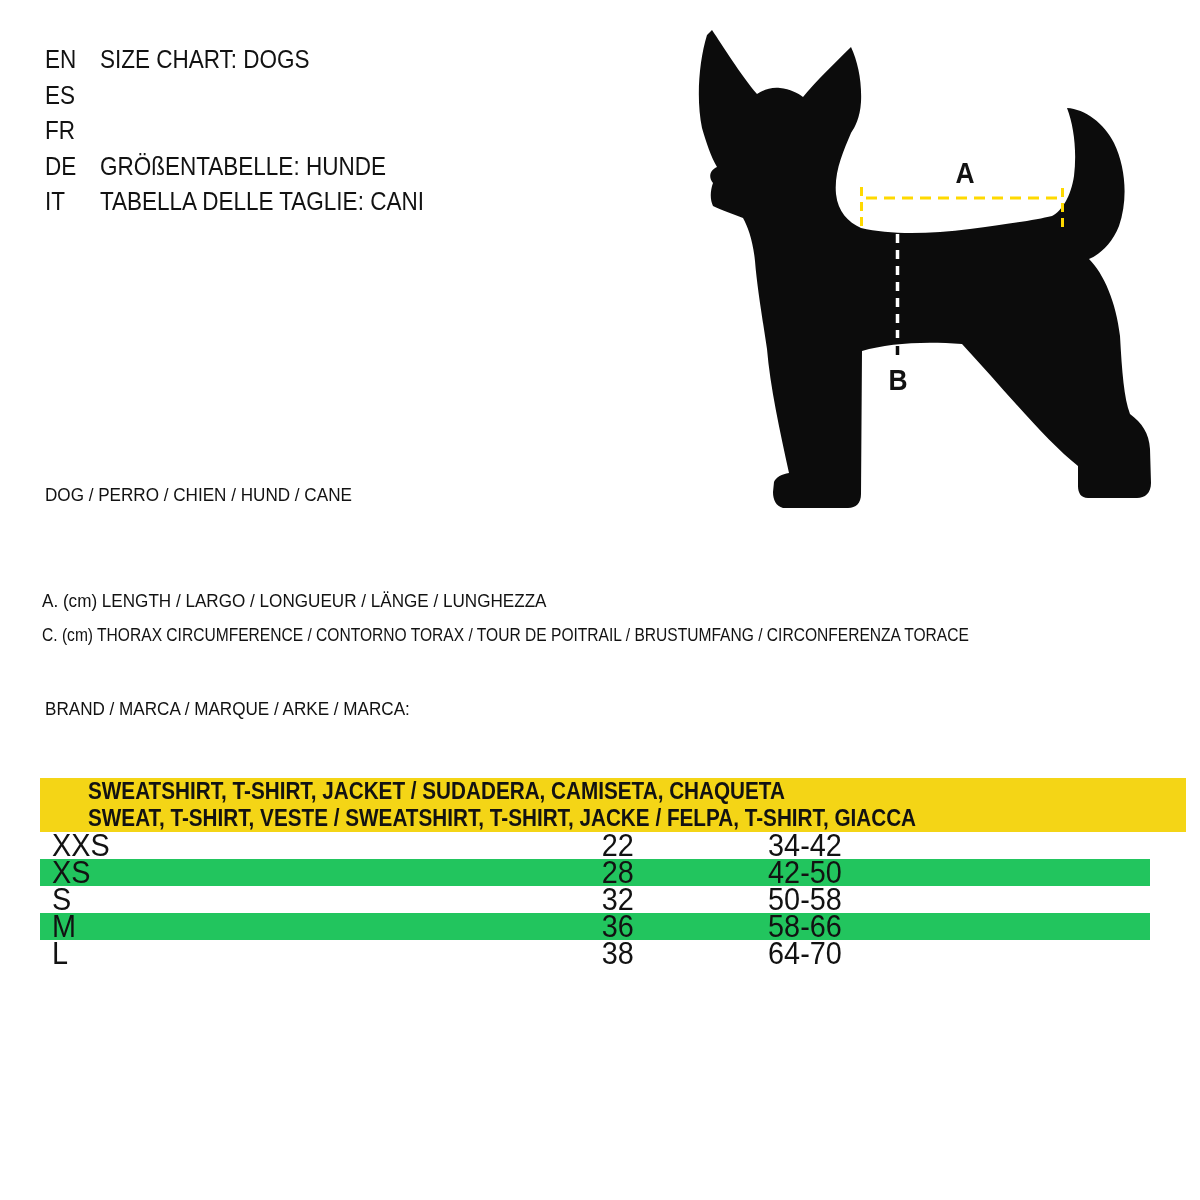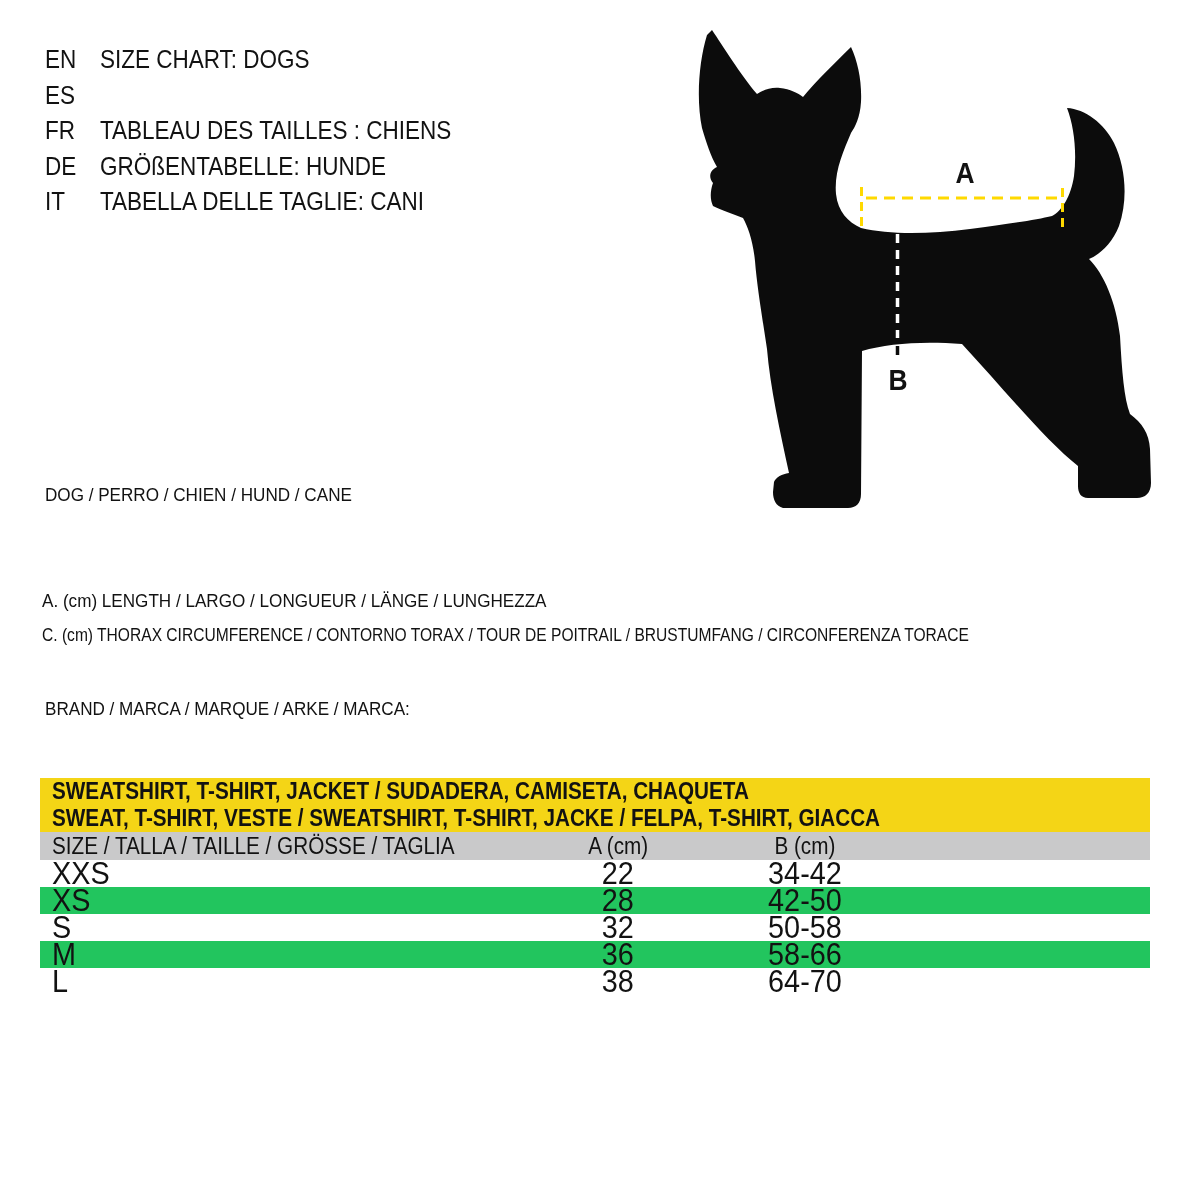--- a/index.html
+++ b/index.html
@@ -25,21 +25,21 @@
   
   .lang-row { position: absolute; left: 45px; width: 640px; height: 30px; line-height: 30px; font-size: 25px; }
   .lang-code { position: absolute; left: 0; top: 0; height: 30px; }
   .lang-label { position: absolute; left: 55px; top: 0; height: 30px; }
 
   
   .text-line { position: absolute; height: 26px; line-height: 26px; font-size: 19px; }
 
   
   .size-table { position: absolute; left: 40px; top: 778px; width: 1110px; }
-  .banner { width: 100%; height: 54px; background: #f4d516; }
+  .banner { width: 100%; height: 54px; background: #f4d516; padding-left: 36px; }
   .banner-line { height: 27px; line-height: 27px; padding-left: 12px; font-size: 23px; font-weight: bold; }
   .thead { position: relative; width: 100%; height: 28px; line-height: 28px; background: #c9c9ca; font-size: 23px; }
   .trow { position: relative; width: 100%; height: 27px; line-height: 27px; font-size: 32px; }
   .trow.alt { background: #22c55e; }
   .cell-size { position: absolute; left: 12px; top: 0; }
   .cell-a { position: absolute; left: 478px; width: 200px; top: 0; text-align: center; }
   .cell-b { position: absolute; left: 665px; width: 200px; top: 0; text-align: center; }
 
   
   .dog-figure { position: absolute; left: 680px; top: 10px; width: 490px; height: 505px; }
@@ -51,21 +51,20 @@
 <div>
   <div class="lang-row" style="top:44px">
     <span class="lang-code"><span class="cond">EN</span></span>
     <span class="lang-label"><span class="cond">SIZE CHART: DOGS</span></span>
   </div>
   <div class="lang-row" style="top:80px">
     <span class="lang-code"><span class="cond">ES</span></span>
   </div>
   <div class="lang-row" style="top:115px">
     <span class="lang-code"><span class="cond">FR</span></span>
-    <span class="lang-label"><span class="cond">TABLEAU DES TAILLES : CHIENS</span></span>
   </div>
   <div class="lang-row" style="top:151px">
     <span class="lang-code"><span class="cond">DE</span></span>
     <span class="lang-label"><span class="cond">GRÖßENTABELLE: HUNDE</span></span>
   </div>
   <div class="lang-row" style="top:186px">
     <span class="lang-code"><span class="cond">IT</span></span>
     <span class="lang-label"><span class="cond">TABELLA DELLE TAGLIE: CANI</span></span>
   </div>
 </div>
@@ -141,25 +140,20 @@
 
   <div class="banner">
     <div class="banner-line">
       <span class="cond">SWEATSHIRT, T-SHIRT, JACKET / SUDADERA, CAMISETA, CHAQUETA</span>
     </div>
     <div class="banner-line">
       <span class="cond">SWEAT, T-SHIRT, VESTE / SWEATSHIRT, T-SHIRT, JACKE / FELPA, T-SHIRT, GIACCA</span>
     </div>
   </div>
 
-  <div class="thead">
-    <span class="cell-size"><span class="cond">SIZE / TALLA / TAILLE / GRÖSSE / TAGLIA</span></span>
-    <span class="cell-a"><span class="cond cond-center">A (cm)</span></span>
-    <span class="cell-b"><span class="cond cond-center">B (cm)</span></span>
-  </div>
 
   <div class="trow">
     <span class="cell-size"><span class="cond">XXS</span></span>
     <span class="cell-a"><span class="cond cond-center">22</span></span>
     <span class="cell-b"><span class="cond cond-center">34-42</span></span>
   </div>
   <div class="trow alt">
     <span class="cell-size"><span class="cond">XS</span></span>
     <span class="cell-a"><span class="cond cond-center">28</span></span>
     <span class="cell-b"><span class="cond cond-center">42-50</span></span>

